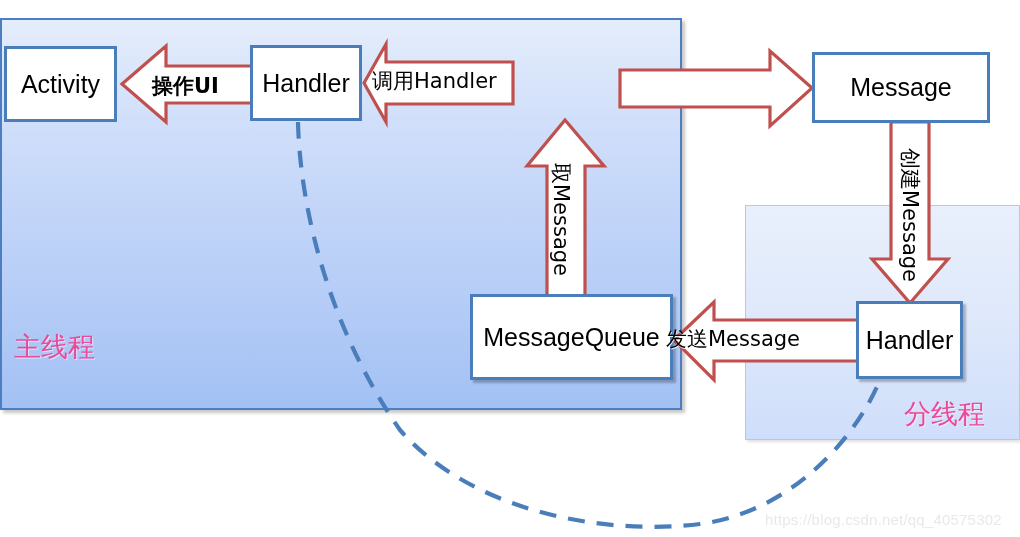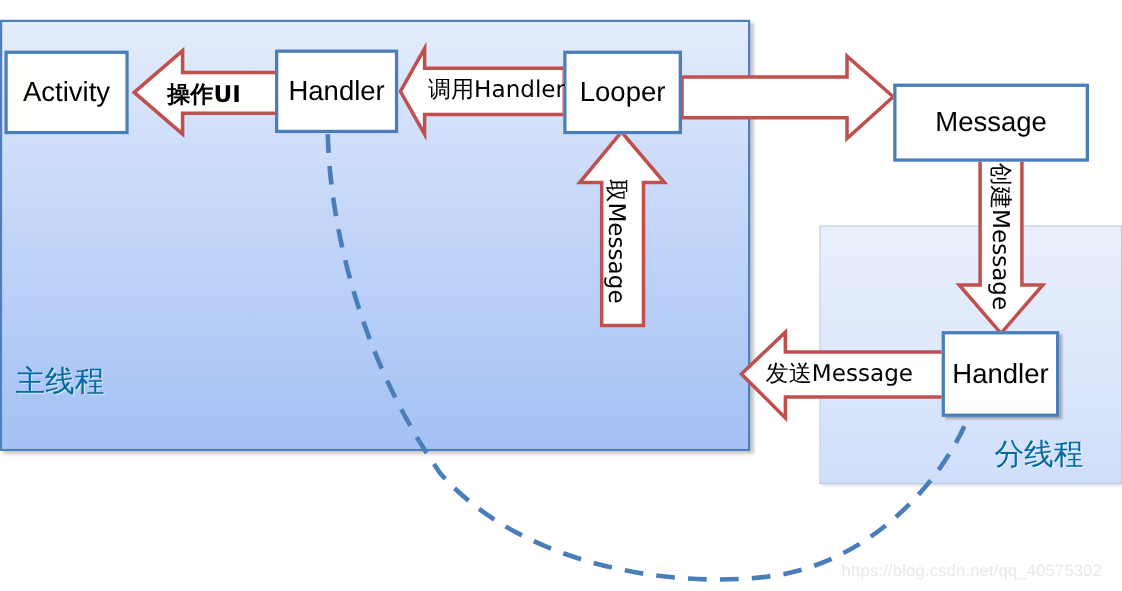--- a/index.html
+++ b/index.html
@@ -17,61 +17,61 @@
     border:2px solid #4d7ebf;
     box-shadow:3px 3px 3px rgba(0,0,0,0.22);
   }
   #sub-thread-panel{
     left:745px;top:205px;width:275px;height:235px;
     background:linear-gradient(to bottom,#e9f0fc 0%,#dfe9fb 45%,#cfdefa 100%);
     border:1px solid #b6c8e4;
     box-shadow:2px 2px 3px rgba(0,0,0,0.13);
   }
   .panel-label{
-    position:absolute;color:#0369a1;font-size:27px;line-height:1;
+    position:absolute;color:#ec4899;font-size:27px;line-height:1;
     font-family:"DejaVu Sans","Liberation Sans",sans-serif;
     text-shadow:1px 1px 0 rgba(255,255,255,0.55);
     white-space:nowrap;
   }
   #main-thread-label{left:14px;top:333px;}
   #sub-thread-label{left:904px;top:400px;}
 
   
   .node{
     position:absolute;box-sizing:border-box;
     background:#ffffff;border:3px solid #4a7ebb;
     display:flex;align-items:center;justify-content:center;
     color:#000;font-size:25px;white-space:nowrap;
     z-index:6;
   }
   .node.shadowed{box-shadow:3px 3px 2px rgba(0,0,0,0.25);}
   #node-activity      {left:4px;  top:46px; width:113px;height:76px;}
   #node-handler-main  {left:250px;top:45px; width:112px;height:76px;}
   #node-looper        {left:512px;top:46px; width:108px;height:76px;}
-  #node-message       {left:812px;top:52px; width:178px;height:71px;margin-top:24px;}
+  #node-message       {left:812px;top:52px; width:178px;height:71px;}
   #node-messagequeue  {left:470px;top:294px;width:203px;height:86px;}
   #node-handler-sub   {left:856px;top:301px;width:107px;height:78px;}
 
   
   #arrow-layer{position:absolute;left:0;top:0;width:1020px;height:537px;z-index:4;}
   .blockarrow{fill:#ffffff;stroke:#c0504d;stroke-width:3.2;stroke-linejoin:miter;}
 
   
   .arrow-label{
     position:absolute;color:#000;font-size:21px;white-space:nowrap;z-index:7;
     font-family:"DejaVu Sans","Liberation Sans",sans-serif;
     text-shadow:0.5px 0.5px 0 rgba(255,255,255,0.9);
   }
   .arrow-label.vert{transform-origin:left top;}
   #label-caozuo-ui  {left:152px;top:72px;font-weight:bold;}
-  #label-diaoyong   {left:389px;top:67px;}
+  #label-diaoyong   {left:372px;top:67px;}
   #label-qingli     {left:641px;top:77px;}
   #label-qu-message {left:575px;top:163px;transform:rotate(90deg);}
   #label-chuangjian {left:924px;top:148px;transform:rotate(90deg);}
-  #label-fasong     {left:696px;top:325px;text-align:center;}
+  #label-fasong     {left:666px;top:325px;text-align:center;}
 
   
   #dashed-layer{position:absolute;left:0;top:0;width:1020px;height:537px;z-index:3;}
   #dashed-curve{fill:none;stroke:#4a7ebb;stroke-width:4.2;stroke-dasharray:17 12;stroke-linecap:butt;}
 
   
   #watermark{
     position:absolute;left:765px;top:511px;
     color:#e9e9e9;font-size:15px;letter-spacing:0.2px;white-space:nowrap;z-index:9;
   }
@@ -103,25 +103,25 @@
 
     <polygon class="blockarrow" points="674,340 714,302 714,320 858,320 858,361 714,361 714,380"></polygon>
   </svg>
 
   <div class="node" id="node-activity">
     <span>Activity</span>
   </div>
   <div class="node" id="node-handler-main">
     <span>Handler</span>
   </div>
-  <div class="node" id="node-looper">
-    <span>Looper</span>
-  </div>
   <div class="node" id="node-message">
     <span>Message</span>
+  </div>
+  <div class="node shadowed" id="node-messagequeue">
+    <span>MessageQueue</span>
   </div>
   <div class="node shadowed" id="node-handler-sub">
     <span>Handler</span>
   </div>
 
   <div class="arrow-label" id="label-caozuo-ui">操作UI</div>
   <div class="arrow-label" id="label-diaoyong">调用Handler</div>
   <div class="arrow-label vert" id="label-qu-message">取Message</div>
   <div class="arrow-label vert" id="label-chuangjian">创建Message</div>
   <div class="arrow-label" id="label-fasong">发送Message</div>

